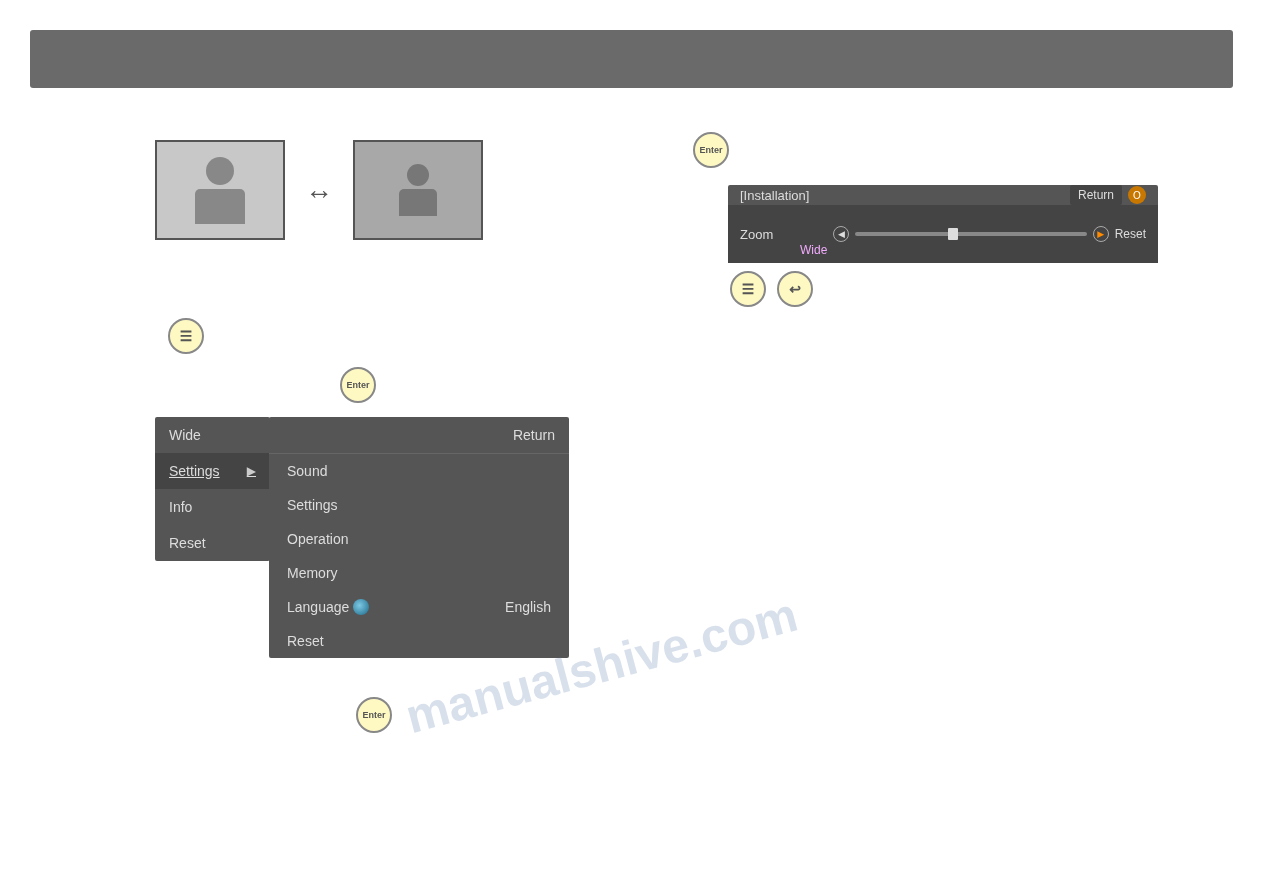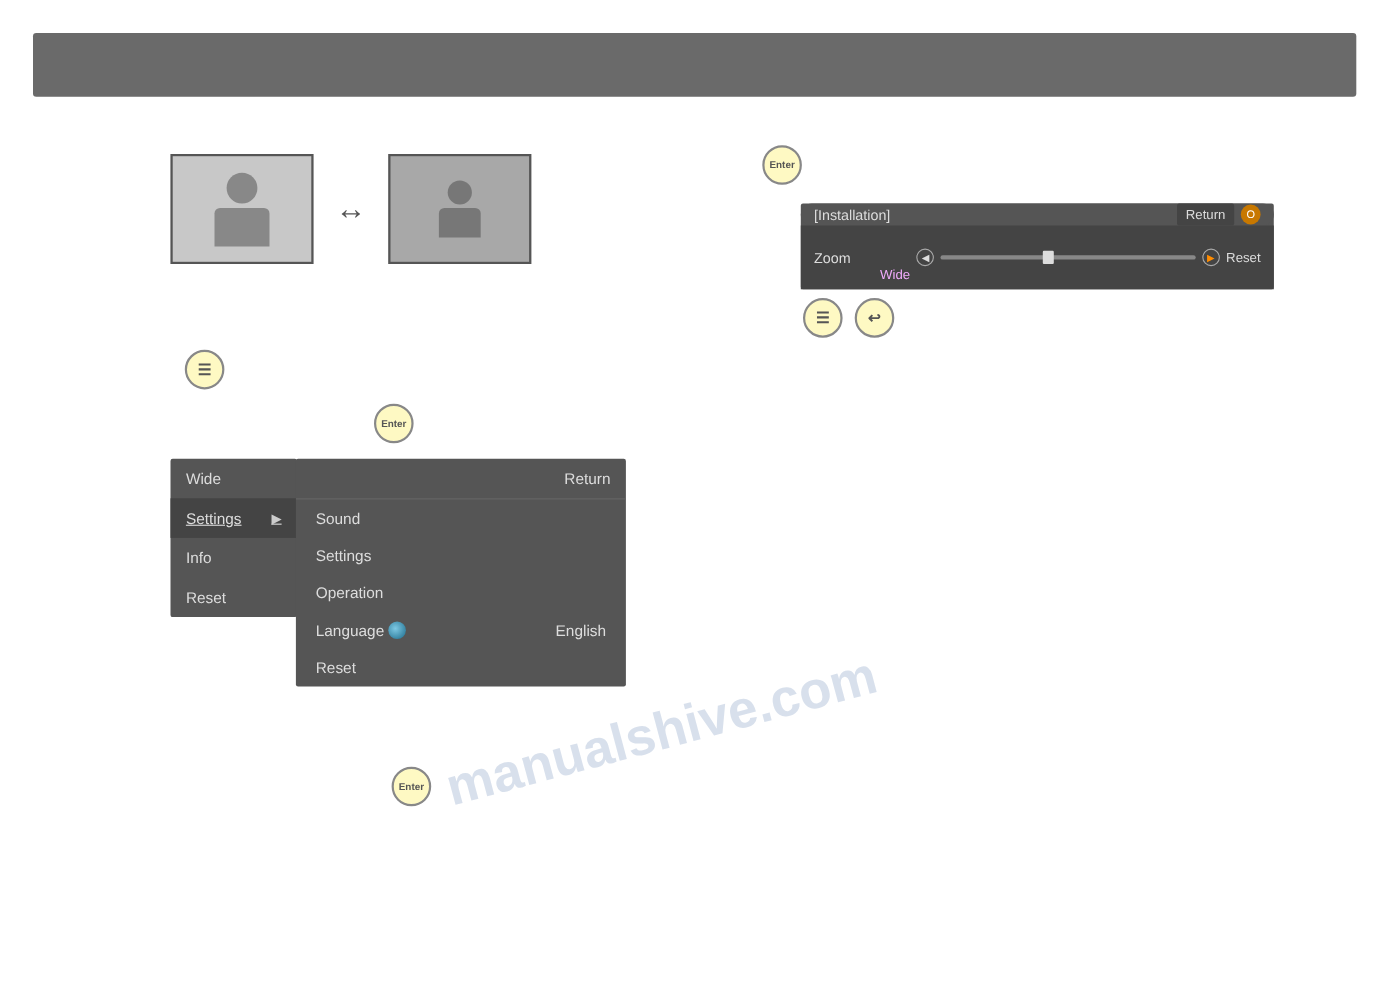--- a/index.html
+++ b/index.html
@@ -388,20 +388,23 @@
   <div class="main-menu-item">
     <span>Sound</span>
   </div>
   <div class="main-menu-item">
     <span>Settings</span>
   </div>
   <div class="main-menu-item">
     <span>Operation</span>
   </div>
   <div class="main-menu-item">
+    <span>Memory</span>
+  </div>
+  <div class="main-menu-item">
     <span style="display:flex; align-items:center; gap:4px;">
       <span>Language</span>
       <span class="globe-icon"></span>
     </span>
     <span>English</span>
   </div>
   <div class="main-menu-item">
     <span>Reset</span>
   </div>
 </div>

